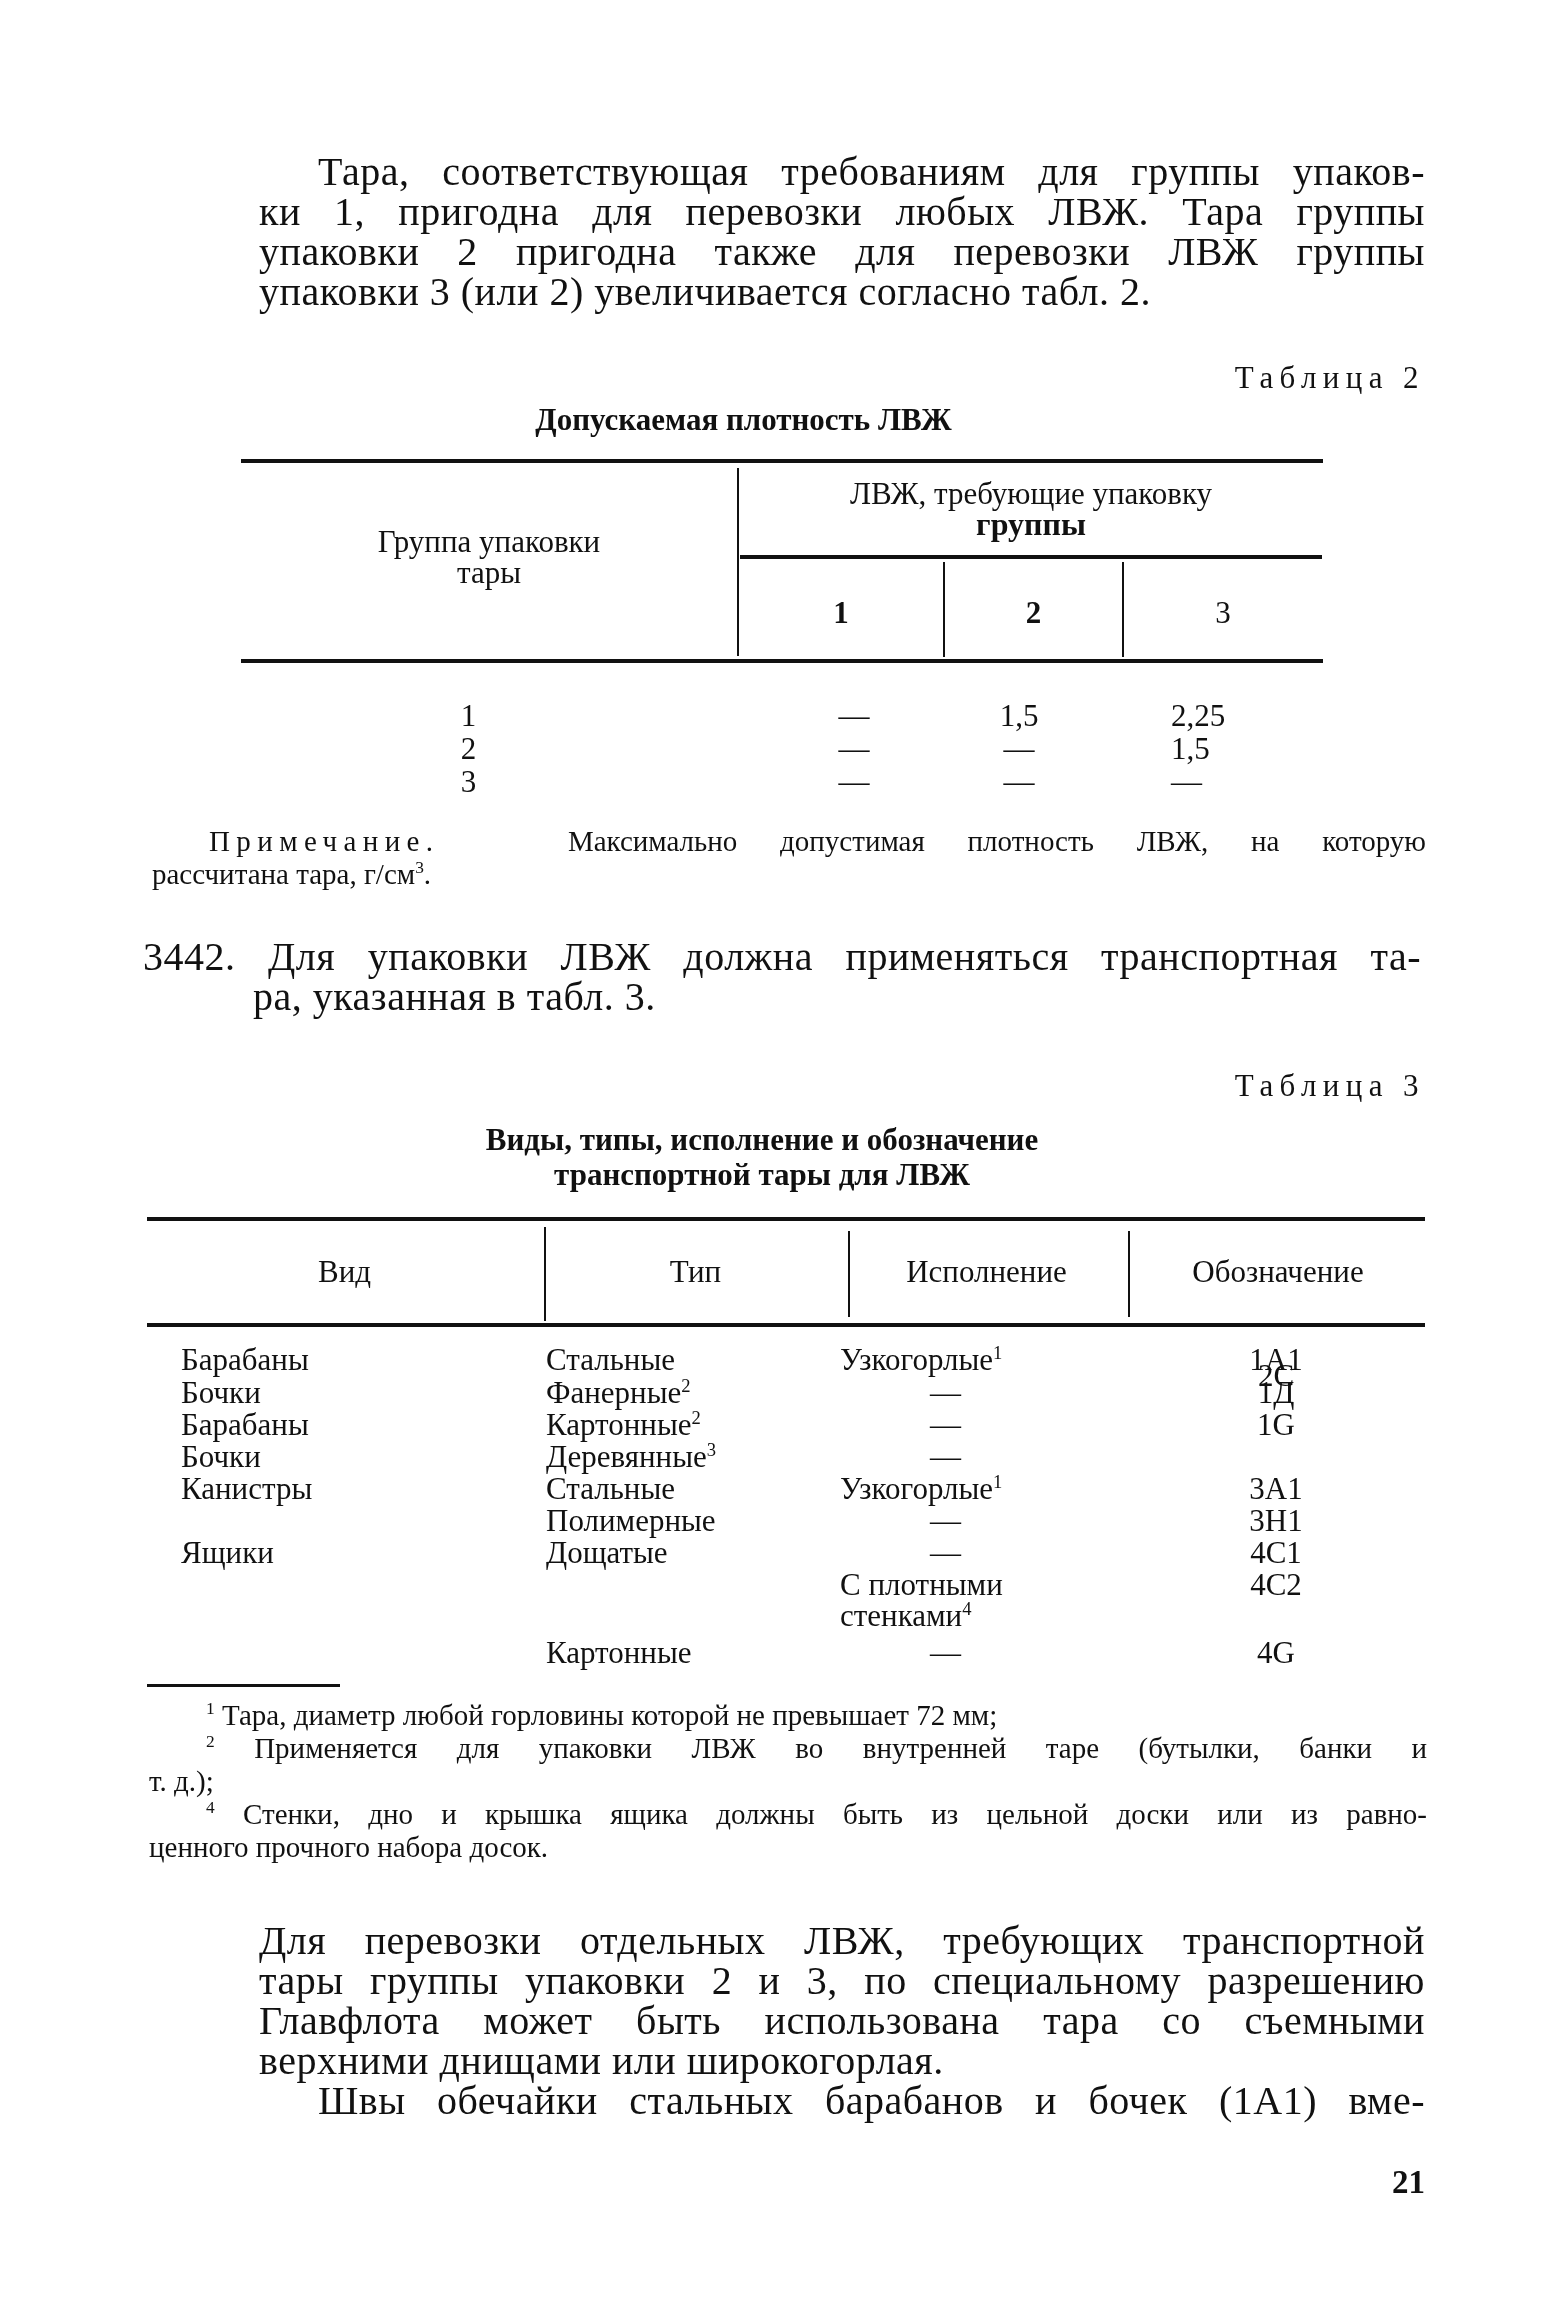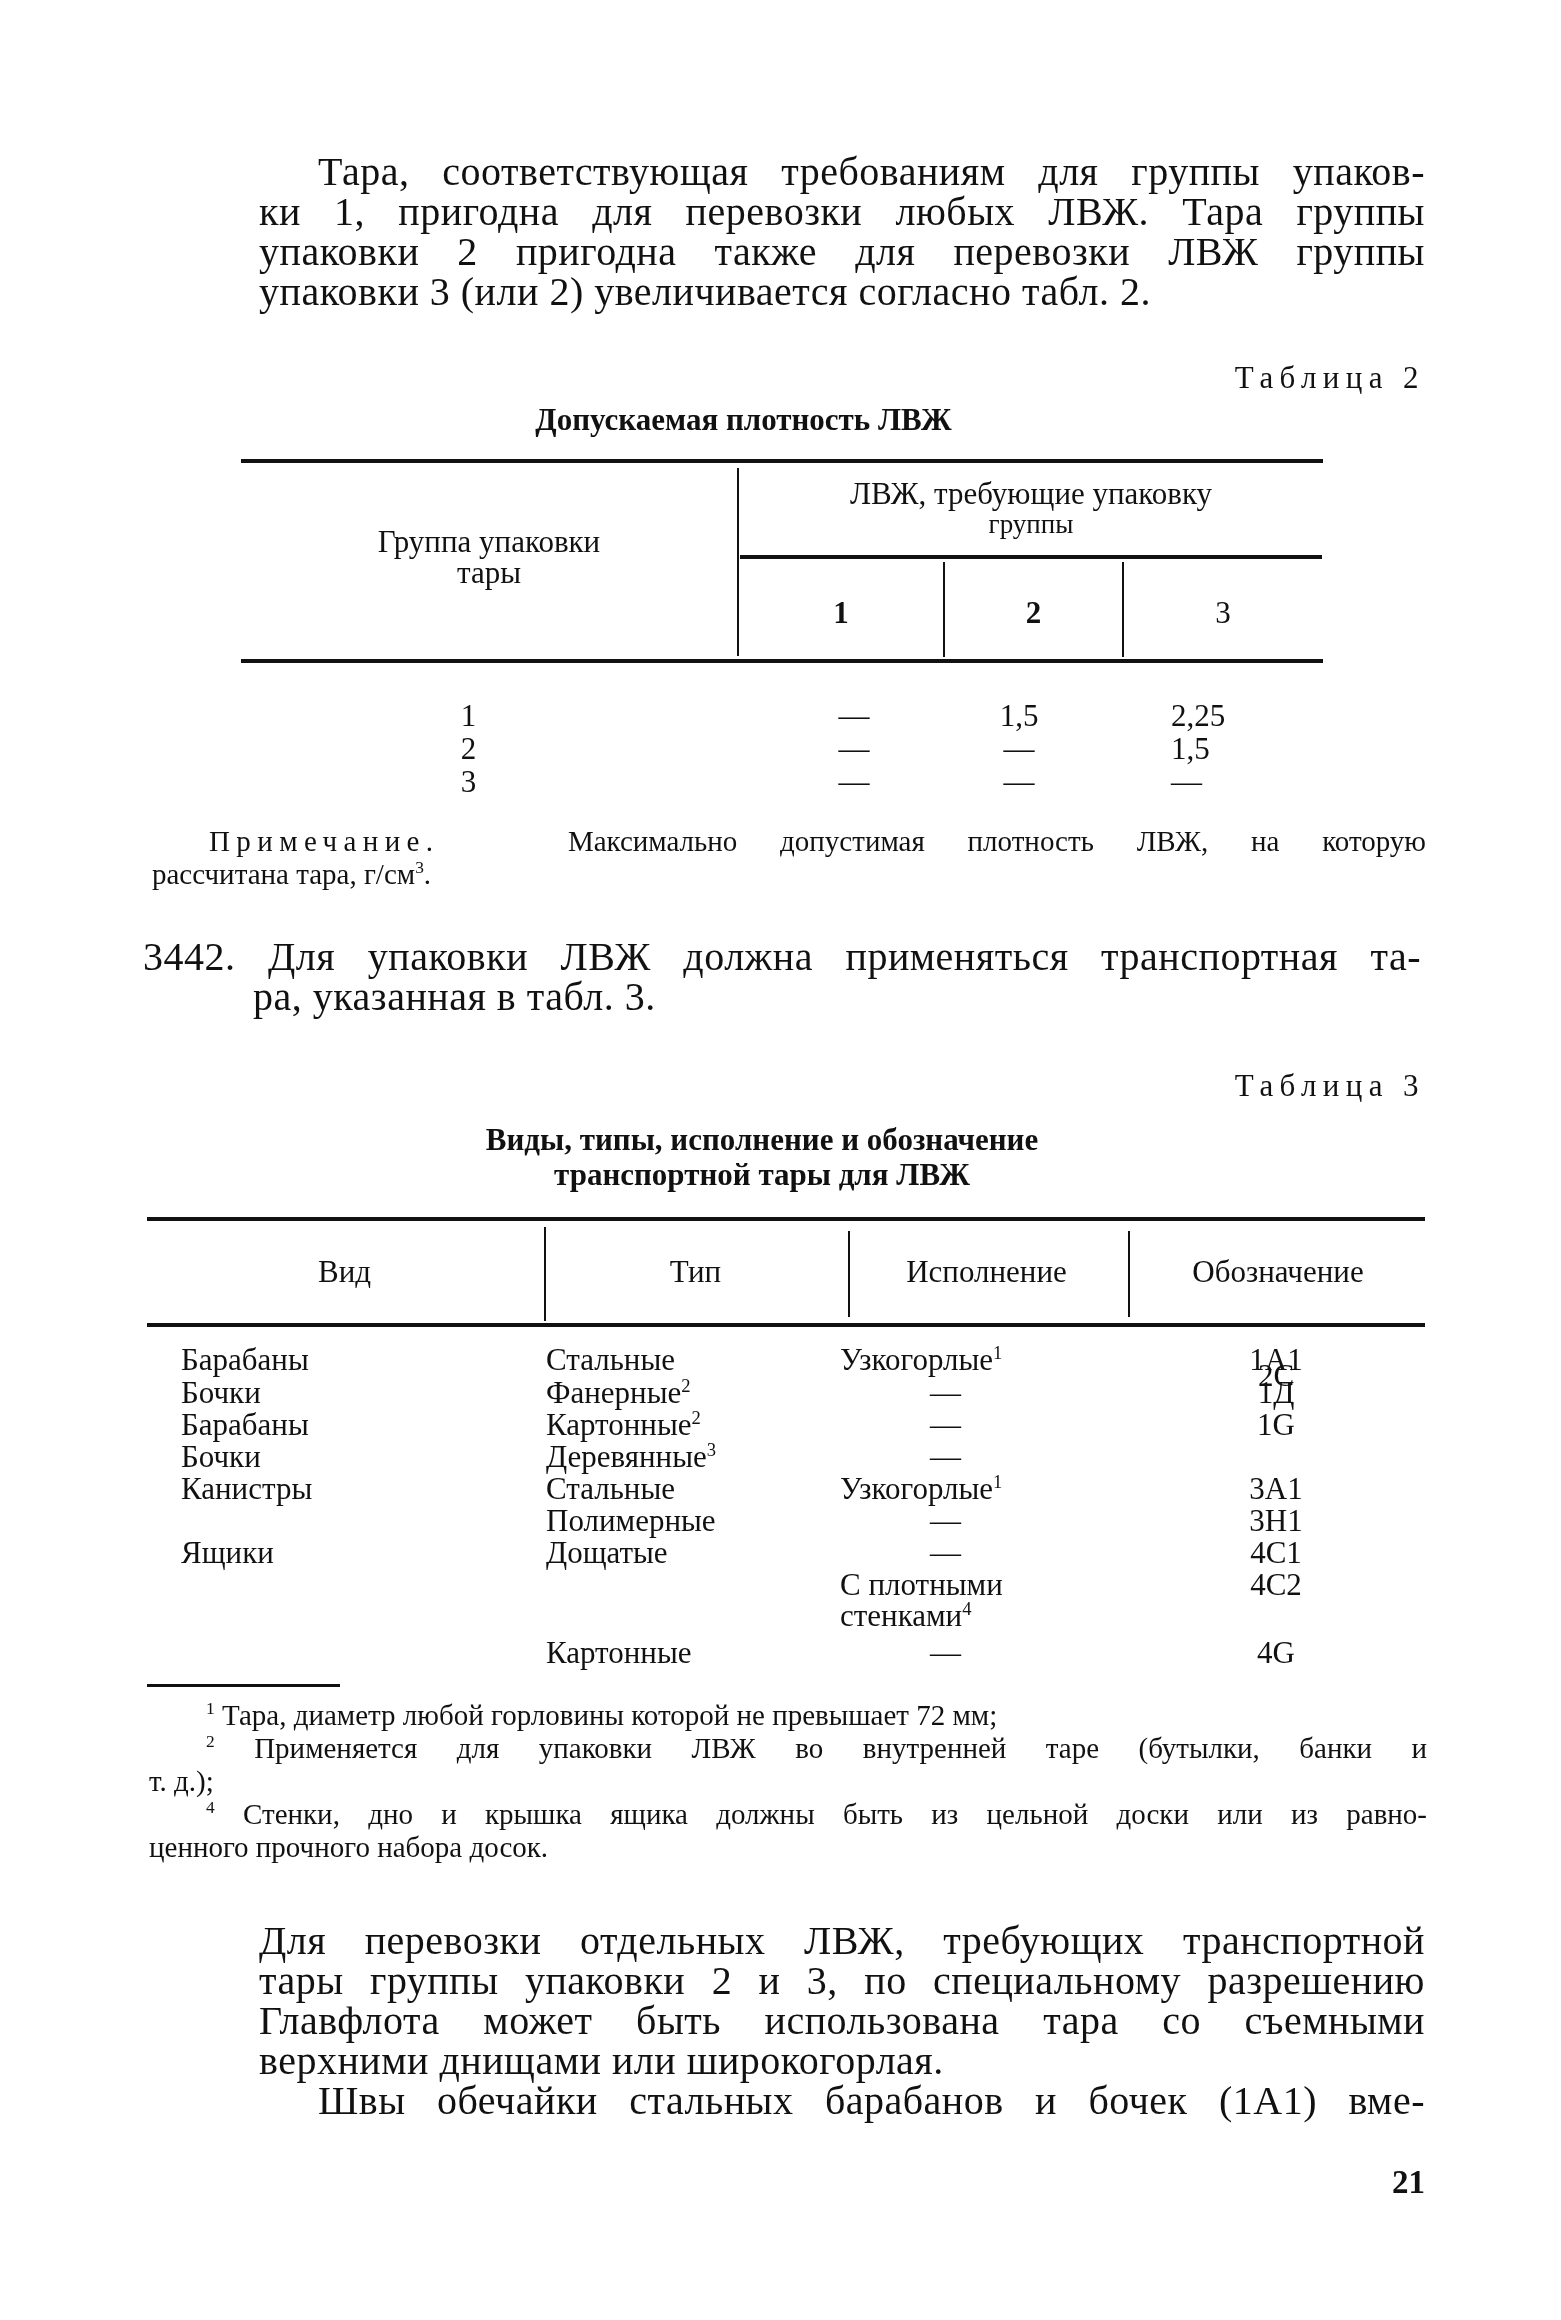--- a/index.html
+++ b/index.html
@@ -40,21 +40,21 @@
 <div class="vrule" style="left:943px; top:562px; height:95px;"></div>
 <div class="vrule" style="left:1122px; top:562px; height:95px;"></div>
 <div class="rule" style="left:241px; width:1082px; top:659px; height:3.7px;"></div>
 
 <div class="cell center" style="left:241px; width:496px; top:526px;">
   <div>Группа упаковки</div>
   <div>тары</div>
 </div>
 <div class="cell center" style="left:740px; width:582px; top:478px;">
   <div>ЛВЖ, требующие упаковку</div>
-  <div style="font-weight:normal; font-size:27px;">группы</div>
+  <div style="font-weight:bold; font-size:32px;">группы</div>
 </div>
 <div class="cell center" style="left:740px; width:202px; top:597px; font-weight:bold;">1</div>
 <div class="cell center" style="left:945px; width:177px; top:597px; font-weight:bold;">2</div>
 <div class="cell center" style="left:1124px; width:198px; top:597px;">3</div>
 
 <div>
   <div class="cell center" style="left:432px; width:73px; top:700px;">1</div>
   <div class="cell center" style="left:808px; width:92px; top:700px;">—</div>
   <div class="cell center" style="left:973px; width:92px; top:700px;">1,5</div>
   <div class="cell" style="left:1171px; top:700px;">2,25</div>

